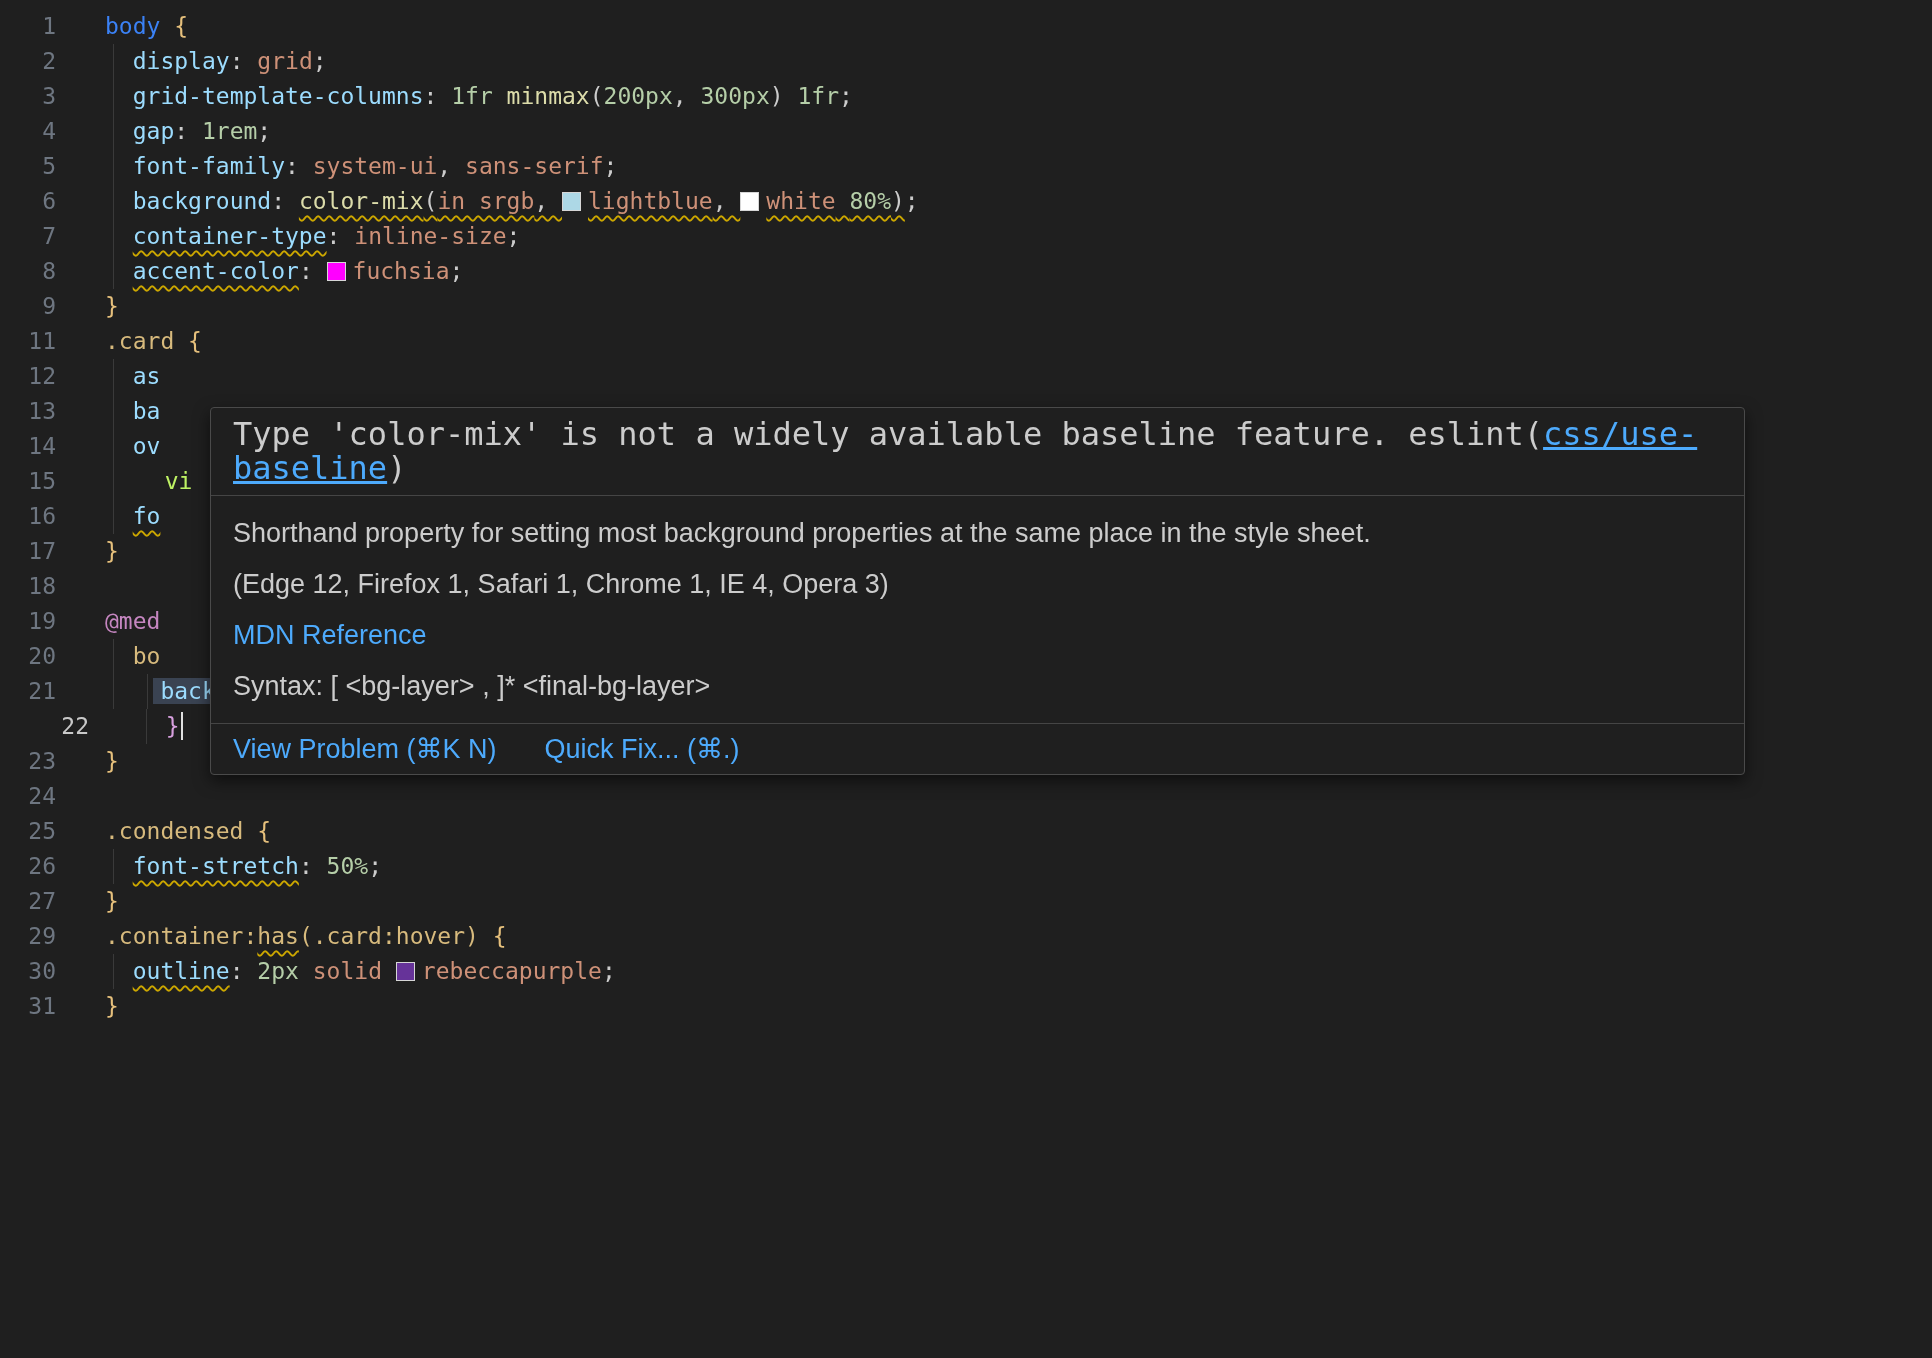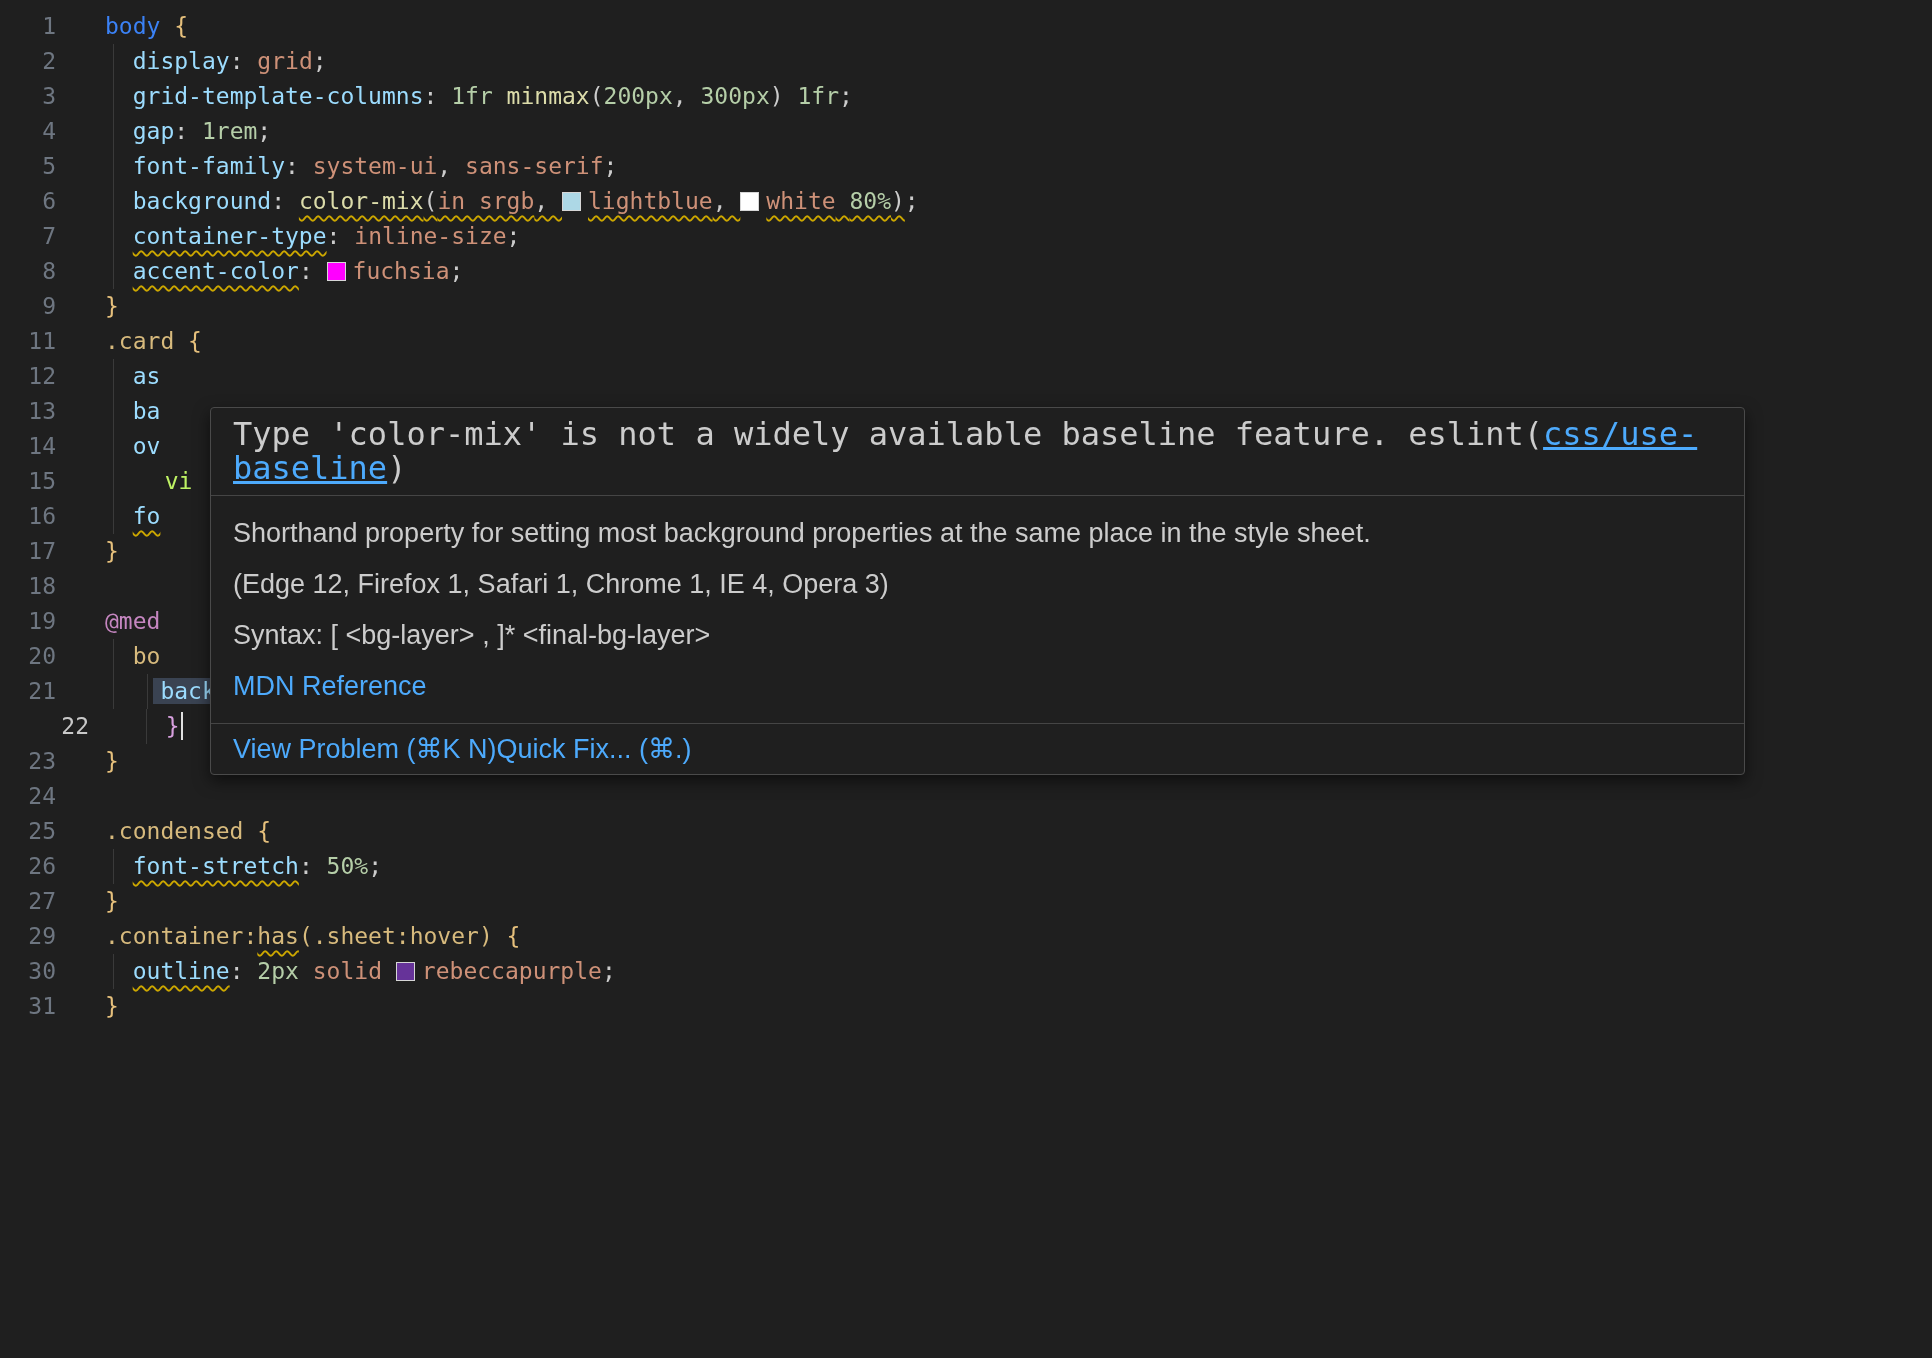--- a/index.html
+++ b/index.html
@@ -82,20 +82,21 @@
     padding: 3px 22px;
   }
   .tt-docs p { margin: 17px 0; }
   .tt-actions {
     border-top: 1px solid #454545;
     font-family: "Liberation Sans", "DejaVu Sans", sans-serif;
     font-size: 27px;
     line-height: 34px;
     padding: 8px 22px;
     display: flex;
+    gap: 48px;
   }
   a.link { color: #4daafc; text-decoration: none; cursor: pointer; }
   a.link.underlined { text-decoration: underline; }
 </style>
 </head>
 <body>
 
 <div id="editor">
     <div class="code-line"><div class="line-number">1</div><div class="line-content"><span style="color: #3b82f6;">body </span><span style="color: rgb(230, 192, 124);">{</span></div></div>
     <div class="code-line"><div class="line-number">2</div><div class="line-content"><span class="indent-guide" style="left: 8px;"></span><span style="color: rgb(204, 204, 204);">  </span><span style="color: rgb(156, 220, 254);">display</span><span style="color: rgb(204, 204, 204);">: </span><span style="color: rgb(206, 145, 120);">grid</span><span style="color: rgb(204, 204, 204);">;</span></div></div>
@@ -116,32 +117,32 @@
     <div class="code-line"><div class="line-number">18</div><div class="line-content"></div></div>
     <div class="code-line"><div class="line-number">19</div><div class="line-content"><span style="color: rgb(197, 134, 192);">@med</span></div></div>
     <div class="code-line"><div class="line-number">20</div><div class="line-content"><span class="indent-guide" style="left: 8px;"></span><span style="color: rgb(204, 204, 204);">  </span><span style="color: rgb(215, 186, 125);">bo</span></div></div>
     <div class="code-line"><div class="line-number">21</div><div class="line-content"><span class="indent-guide" style="left: 8px;"></span><span class="indent-guide" style="left: 42px;"></span><span style="color: rgb(204, 204, 204);">    </span><span class="hl"><span style="color: rgb(156, 220, 254);">background</span><span style="color: rgb(204, 204, 204);">: </span><span class="sq" style="color: rgb(220, 220, 170);">color-mix</span><span class="sq" style="color: rgb(204, 204, 204);">(</span><span class="sq" style="color: rgb(206, 145, 120);">in srgb</span><span class="sq" style="color: rgb(204, 204, 204);">, </span><span class="swatch" style="background: rgb(0, 0, 0);"></span><span class="sq" style="color: rgb(206, 145, 120);">black</span><span class="sq" style="color: rgb(204, 204, 204);">, </span><span class="swatch" style="background: rgb(51, 51, 51);"></span><span class="sq" style="color: rgb(206, 145, 120);">#333</span><span class="sq" style="color: rgb(204, 204, 204);"> </span><span class="sq" style="color: rgb(181, 206, 168);">80%</span><span class="sq" style="color: rgb(204, 204, 204);">)</span><span style="color: rgb(204, 204, 204);">;</span></span></div></div>
     <div class="code-line current"><div class="line-number">22</div><div class="line-content"><span class="indent-guide" style="left: 8px;"></span><span style="color: rgb(204, 204, 204);">  </span><span style="color: rgb(216, 160, 223);">}</span><span class="caret"></span></div></div>
     <div class="code-line"><div class="line-number">23</div><div class="line-content"><span style="color: rgb(230, 192, 124);">}</span></div></div>
     <div class="code-line"><div class="line-number">24</div><div class="line-content"></div></div>
     <div class="code-line"><div class="line-number">25</div><div class="line-content"><span style="color: rgb(215, 186, 125);">.condensed </span><span style="color: rgb(230, 192, 124);">{</span></div></div>
     <div class="code-line"><div class="line-number">26</div><div class="line-content"><span class="indent-guide" style="left: 8px;"></span><span style="color: rgb(204, 204, 204);">  </span><span class="sq" style="color: rgb(156, 220, 254);">font-stretch</span><span style="color: rgb(204, 204, 204);">: </span><span style="color: rgb(181, 206, 168);">50%</span><span style="color: rgb(204, 204, 204);">;</span></div></div>
     <div class="code-line"><div class="line-number">27</div><div class="line-content"><span style="color: rgb(230, 192, 124);">}</span></div></div>
-    <div class="code-line"><div class="line-number">29</div><div class="line-content"><span style="color: rgb(215, 186, 125);">.container:</span><span class="sq" style="color: rgb(215, 186, 125);">has</span><span style="color: rgb(215, 186, 125);">(.sheet:hover) </span><span style="color: rgb(230, 192, 124);">{</span></div></div>
+    <div class="code-line"><div class="line-number">29</div><div class="line-content"><span style="color: rgb(215, 186, 125);">.container:</span><span class="sq" style="color: rgb(215, 186, 125);">has</span><span style="color: rgb(215, 186, 125);">(.card:hover) </span><span style="color: rgb(230, 192, 124);">{</span></div></div>
     <div class="code-line"><div class="line-number">30</div><div class="line-content"><span class="indent-guide" style="left: 8px;"></span><span style="color: rgb(204, 204, 204);">  </span><span class="sq" style="color: rgb(156, 220, 254);">outline</span><span style="color: rgb(204, 204, 204);">: </span><span style="color: rgb(181, 206, 168);">2px</span><span style="color: rgb(204, 204, 204);"> </span><span style="color: rgb(206, 145, 120);">solid</span><span style="color: rgb(204, 204, 204);"> </span><span class="swatch" style="background: rgb(102, 51, 153);"></span><span style="color: rgb(206, 145, 120);">rebeccapurple</span><span style="color: rgb(204, 204, 204);">;</span></div></div>
     <div class="code-line"><div class="line-number">31</div><div class="line-content"><span style="color: rgb(230, 192, 124);">}</span></div></div>
   </div>
 
 <div id="tooltip">
   <div class="tt-diag">
     <span>Type 'color-mix' is not a widely available baseline feature. eslint(</span><a class="link underlined">css/use-baseline</a><span>)</span>
   </div>
   <div class="tt-docs">
     <p>Shorthand property for setting most background properties at the same place in the style sheet.</p>
     <p>(Edge 12, Firefox 1, Safari 1, Chrome 1, IE 4, Opera 3)</p>
+    <p><a class="link">MDN Reference</a></p>
     <p>Syntax: [ &lt;bg-layer&gt; , ]* &lt;final-bg-layer&gt;</p>
-    <p><a class="link">MDN Reference</a></p>
   </div>
   <div class="tt-actions">
     <a class="link">View Problem (⌘K N)</a>
     <a class="link">Quick Fix... (⌘.)</a>
   </div>
 </div>
 
 </body></html>

